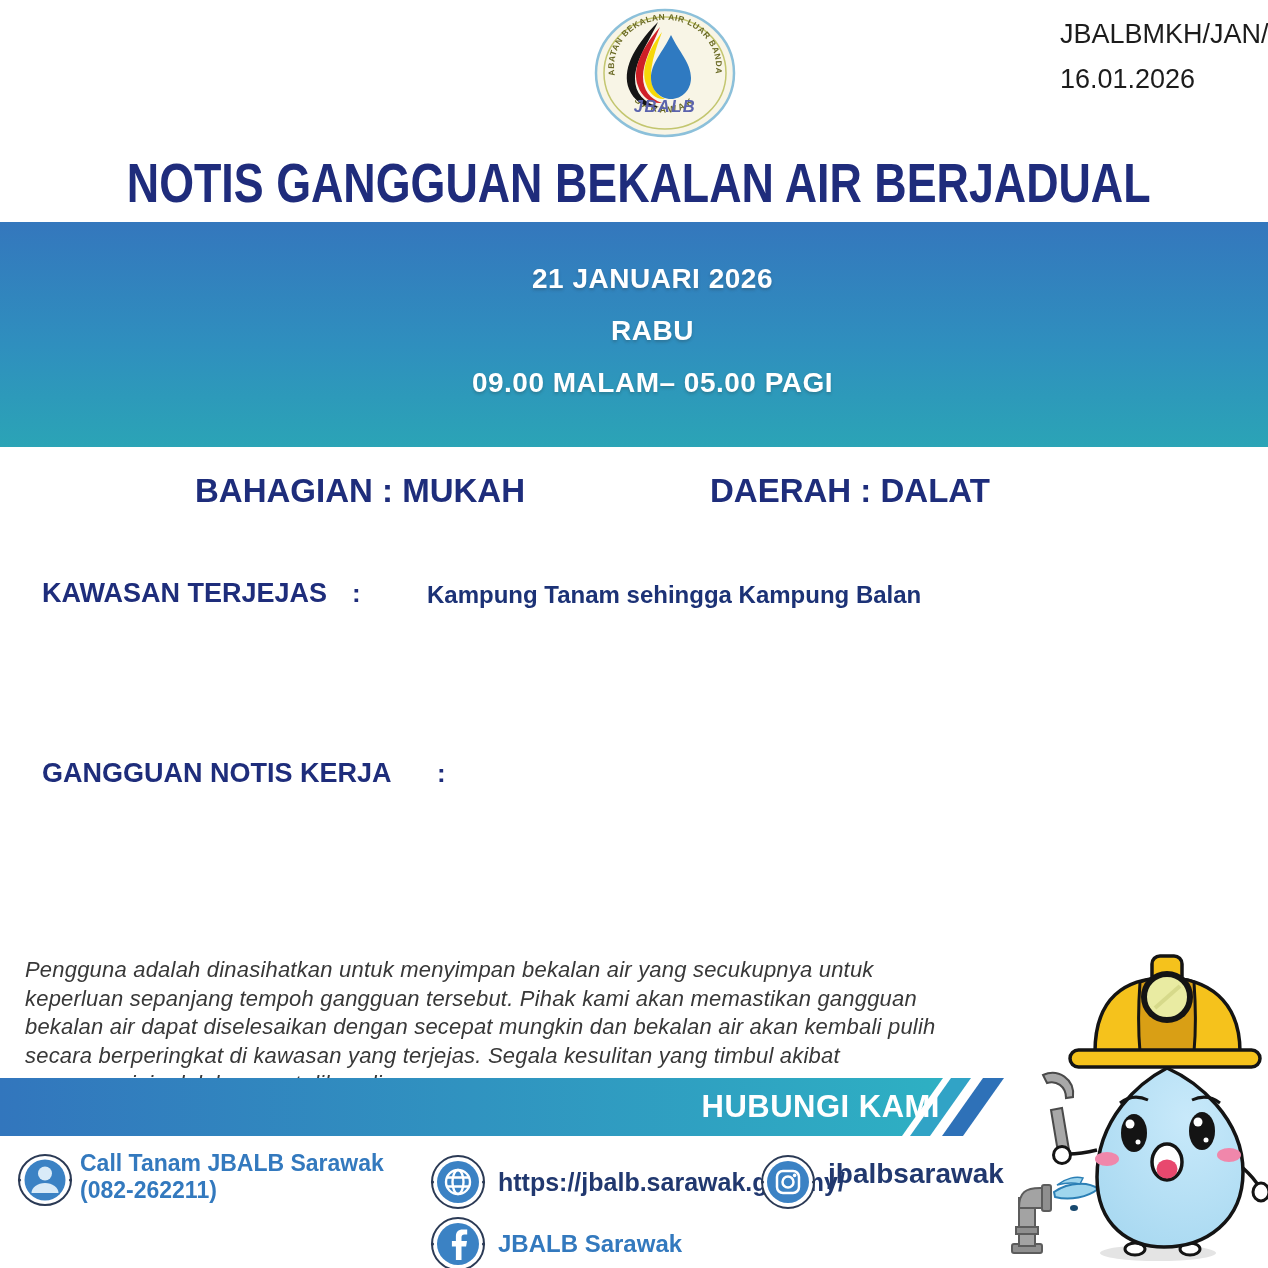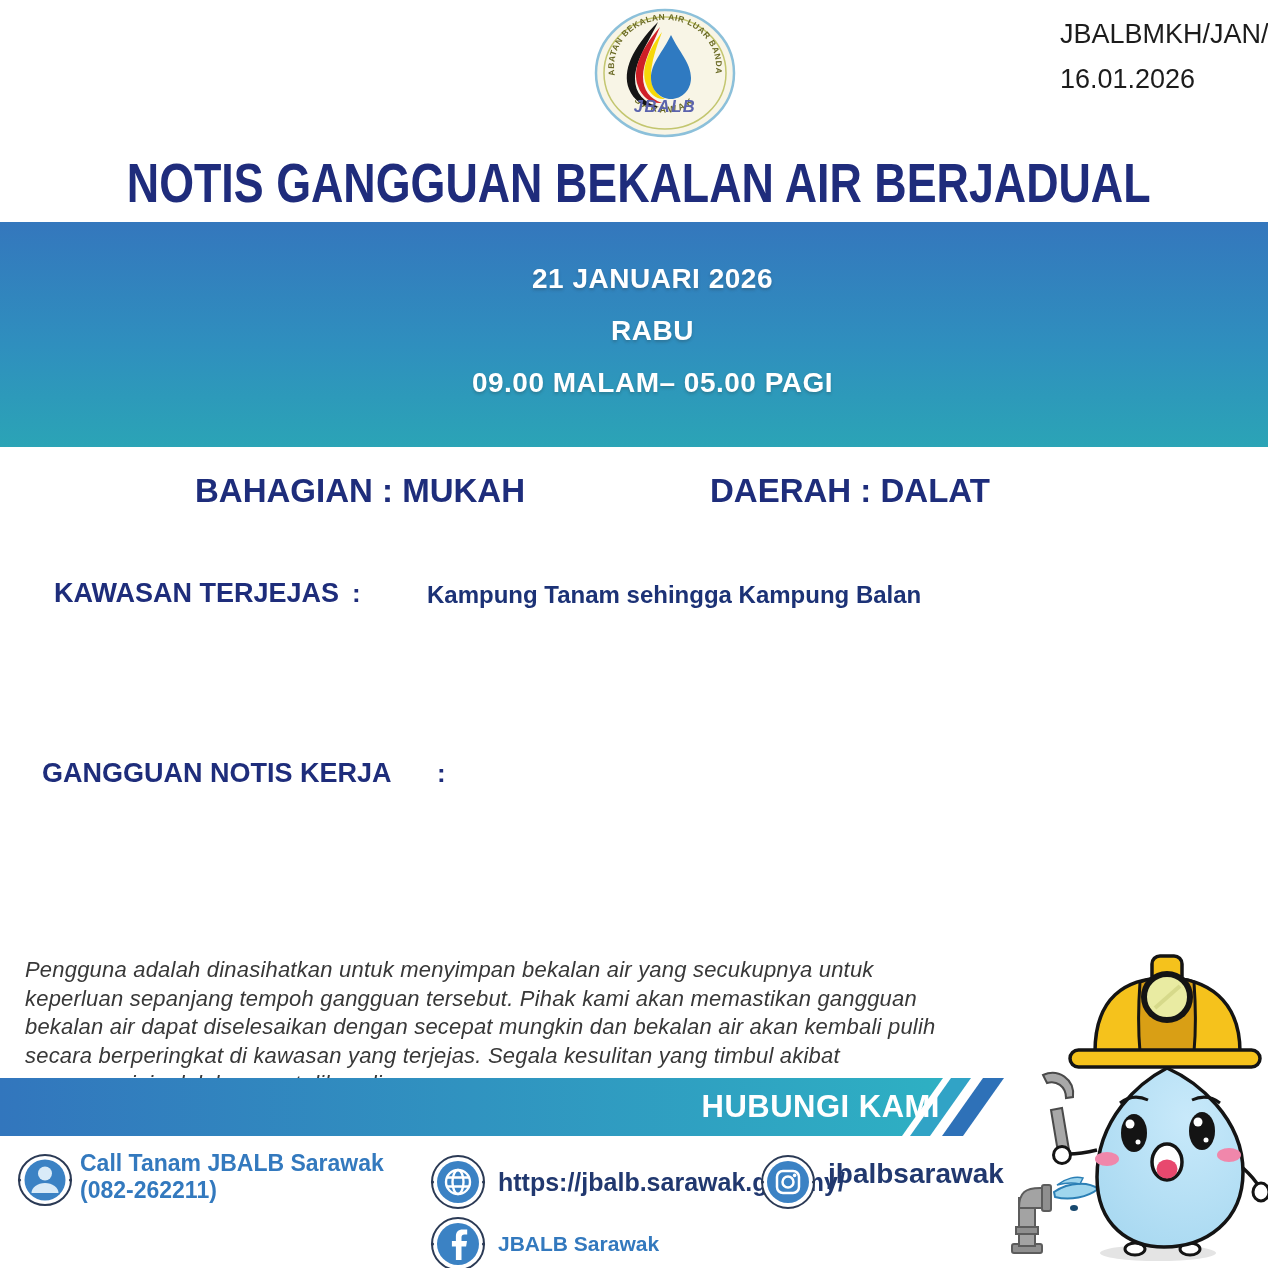--- a/index.html
+++ b/index.html
@@ -32,21 +32,21 @@
     padding-left:37px;
   }
   
   .region-item { position:absolute; font-size:33px; font-weight:bold; color:#1e2d7b; white-space:nowrap; }
   .region-bahagian { left:195px; top:472px; }
   .region-daerah  { left:710px; top:472px; }
   
   .dlabel { position:absolute; font-size:27px; font-weight:bold; color:#1e2d7b; white-space:nowrap; }
   .dcolon { position:absolute; font-size:26px; font-weight:bold; color:#1e2d7b; }
   .dvalue { position:absolute; font-size:24px; font-weight:bold; color:#1c3276; white-space:nowrap; }
-  .kawasan-label { left:54px;  top:578px; }
+  .kawasan-label { left:42px;  top:578px; }
   .kawasan-colon { left:352px; top:578px; }
   .kawasan-value { left:427px; top:581px; }
   .huraian-label { left:42px;  top:758px; }
   .huraian-colon { left:437px; top:758px; }
   .huraian-text  {
     position:absolute; left:417px; top:706px; width:745px;
     font-size:24px; font-weight:bold; color:#1c3276;
   }
   .huraian-text div { line-height:46px; text-align:justify; text-align-last:justify; white-space:normal; }
   .huraian-text div:last-child { text-align-last:left; }
@@ -172,21 +172,21 @@
   <div class="cgroup ctext-navy" style="left:828px; top:1158px; font-size:28px;">jbalbsarawak</div>
 
   <svg class="cicon" style="left:430px; top:1216px;" viewBox="0 0 56 56">
     <ellipse cx="28" cy="28" rx="26" ry="26" fill="#ffffff" stroke="#2b3a55" stroke-width="2"></ellipse>
     <circle cx="2.5" cy="28" r="1.6" fill="#2b3a55"></circle>
       <circle cx="53.5" cy="28" r="1.6" fill="#2b3a55"></circle>
     <circle cx="28" cy="28" r="21" fill="#3b82c4"></circle>
     <path d="M31.5,44 V30.5 h4.6 l0.9,-5.6 h-5.5 v-3.6 c0,-1.9 0.9,-2.9 2.9,-2.9 h2.8 v-5 h-4.4 c-4.6,0 -6.9,2.3 -6.9,6.9 v4.6 h-4 v5.6 h4 V44 Z" fill="#ffffff"></path>
   </svg>
   <div class="cgroup" style="left:498px; top:1230px;">
-    <span class="ctext-blue" style="font-size:21px;">JBALB Sarawak</span>
+    <span class="ctext-blue" style="font-size:24px;">JBALB Sarawak</span>
   </div>
 
   <svg class="mascot" viewBox="0 0 268 328">
     <defs>
       <radialGradient id="bodyGrad" cx="0.62" cy="0.28" r="0.9">
         <stop offset="0" stop-color="#c8e9fa"></stop>
         <stop offset="1" stop-color="#a5d7f0"></stop>
       </radialGradient>
     </defs>
 

